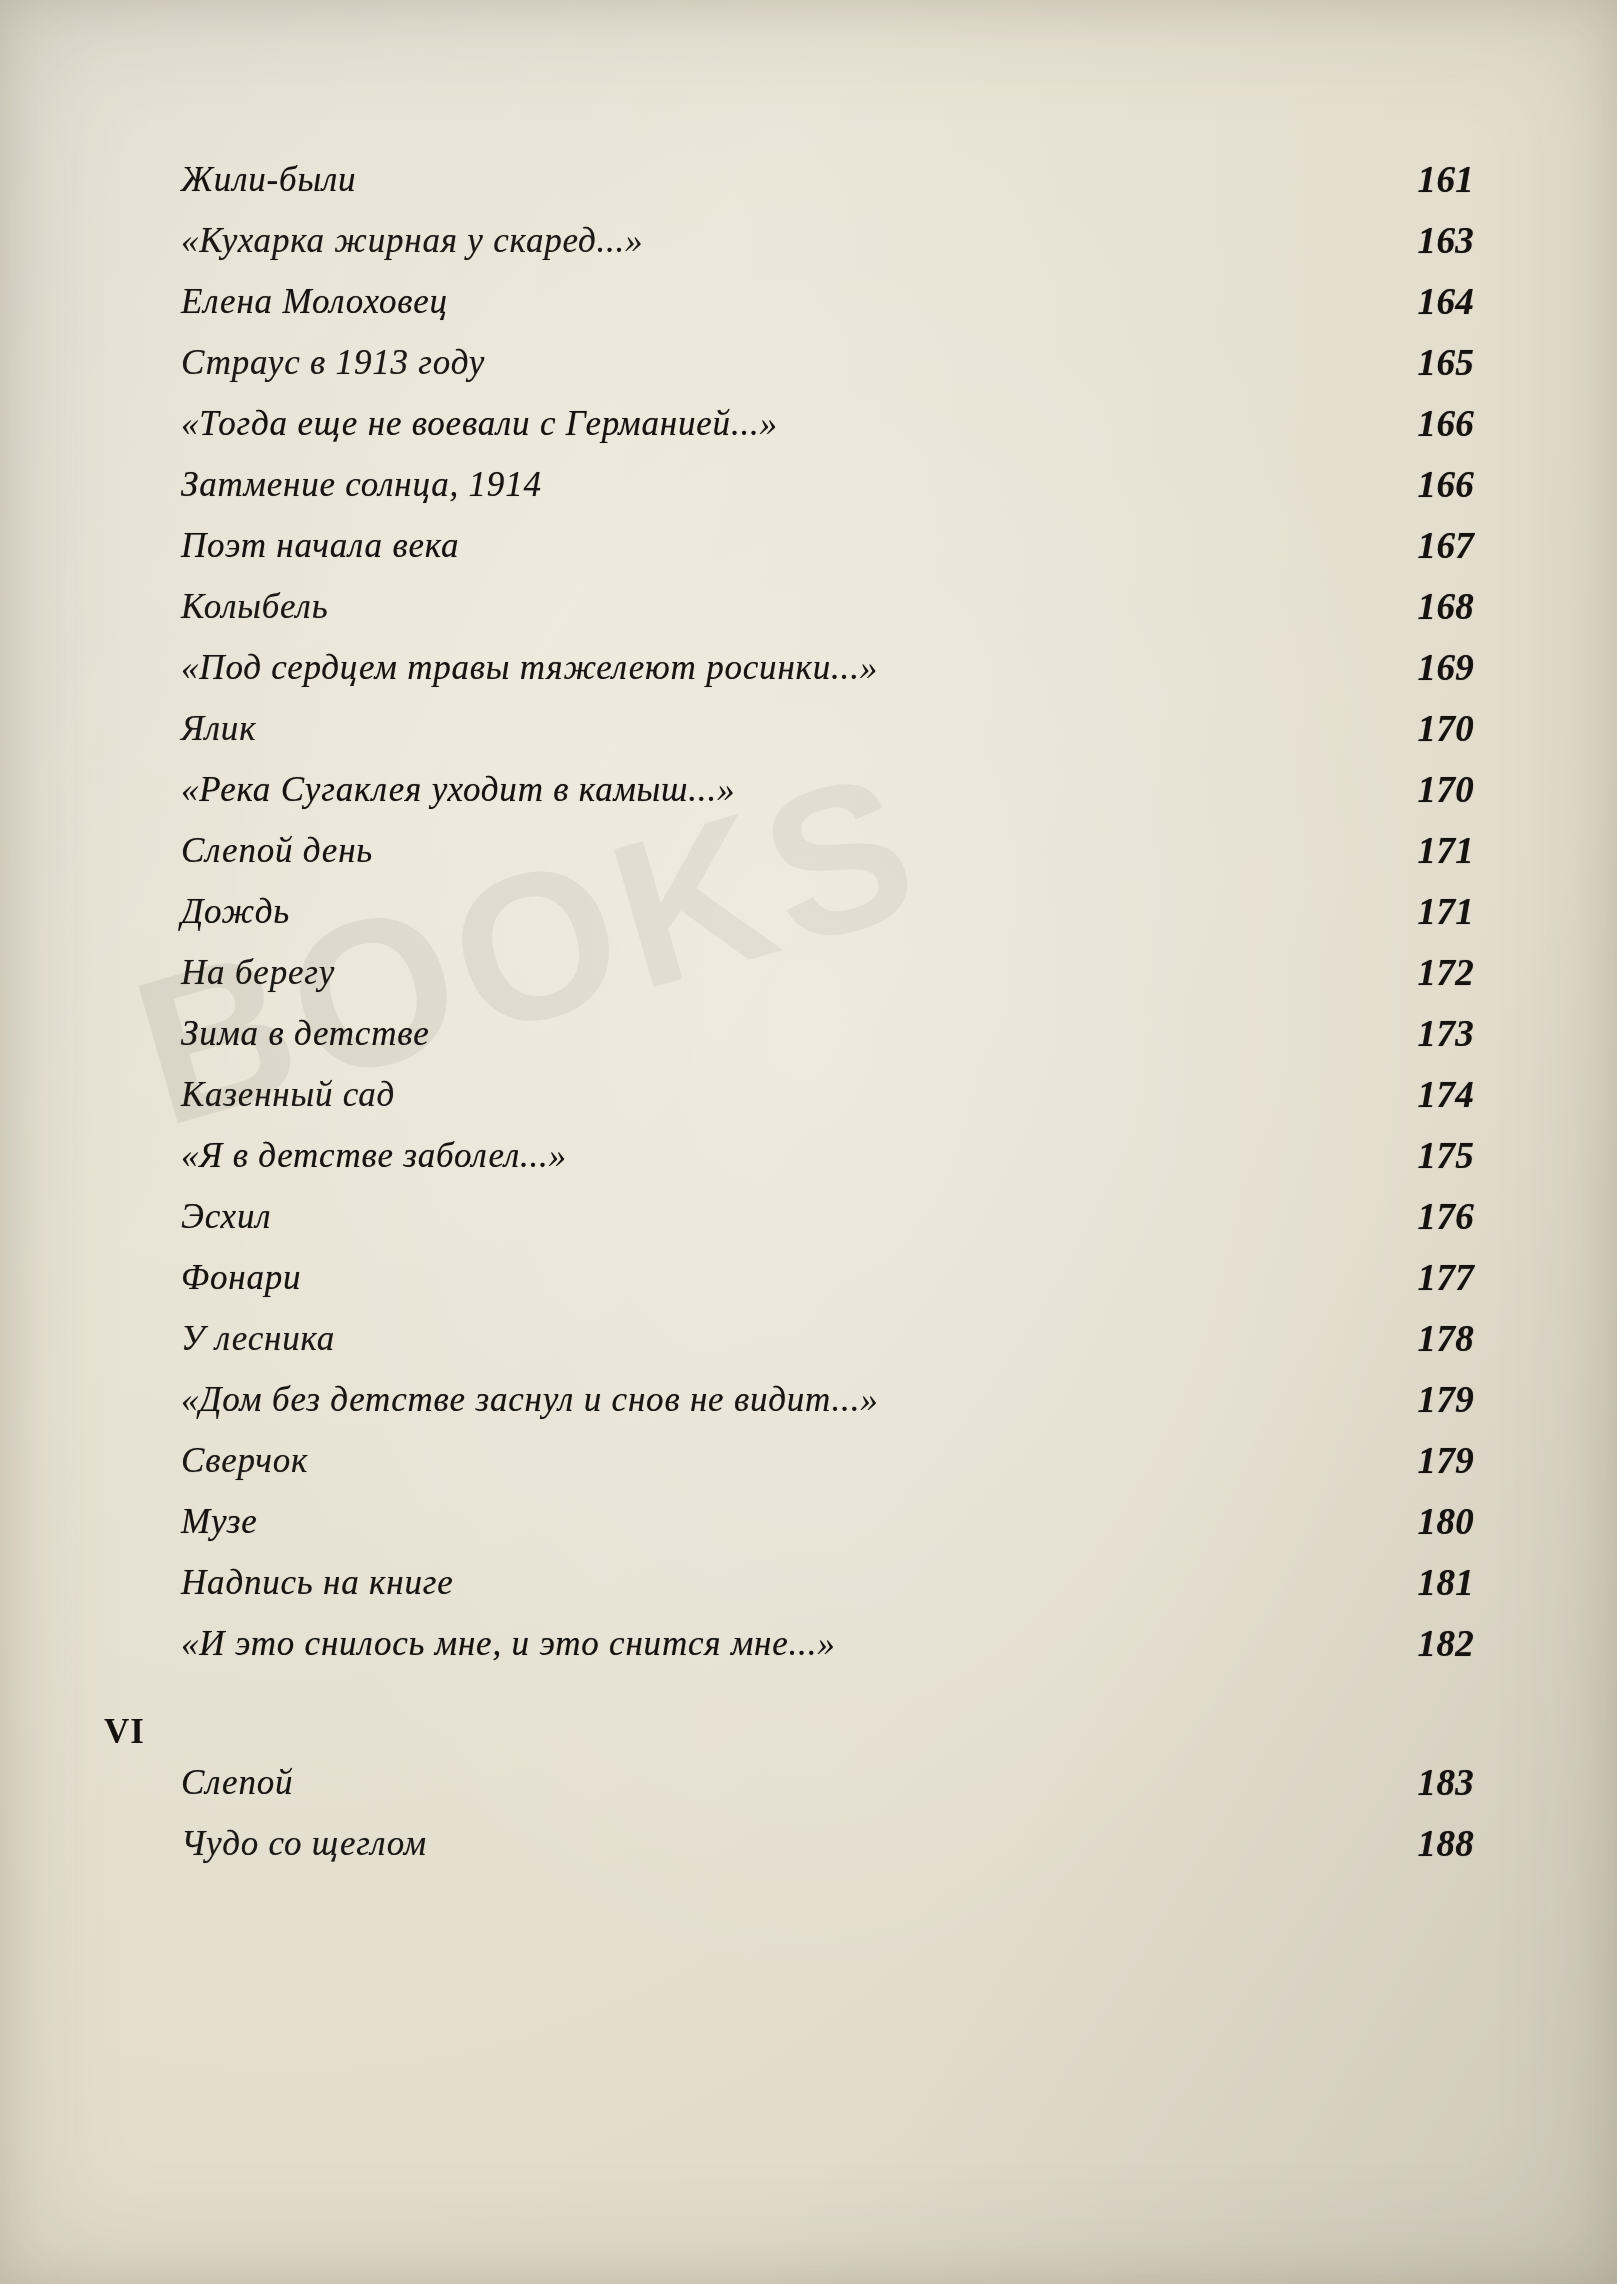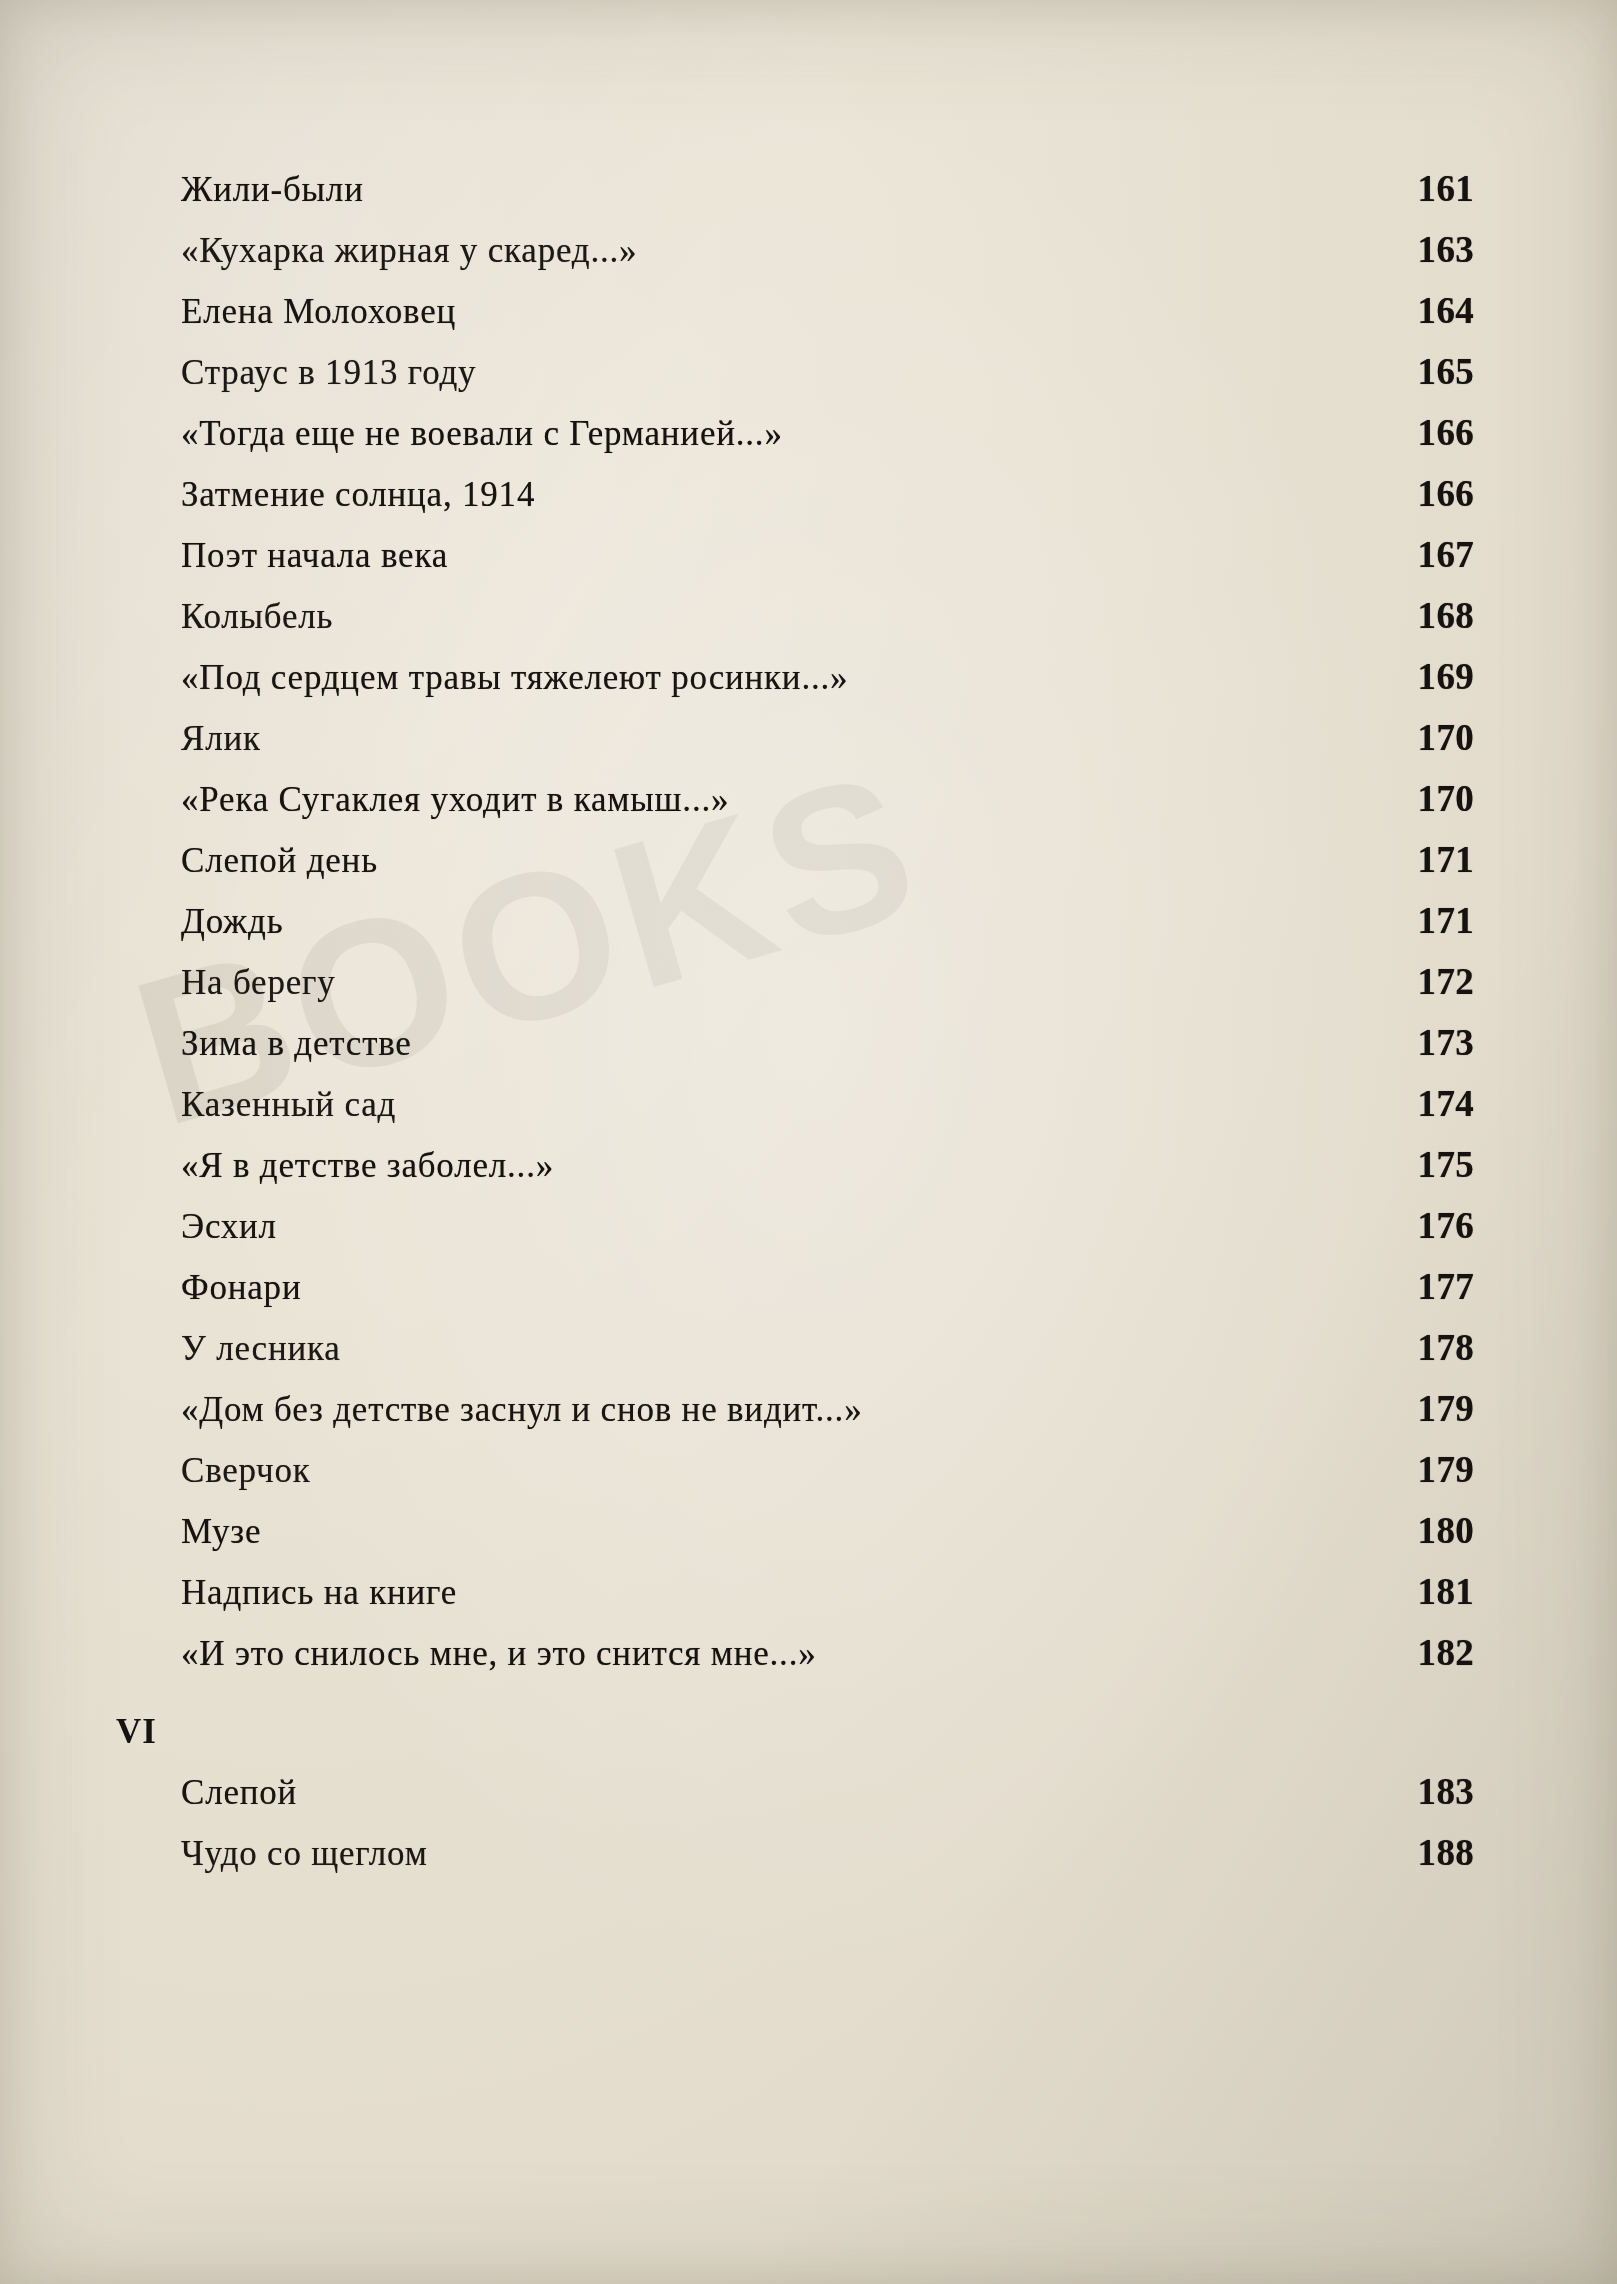--- a/index.html
+++ b/index.html
@@ -57,24 +57,25 @@
     left: 0;
     top: 0;
     width: 1618px;
     height: 2284px;
     z-index: 5;
     padding: 149px 0 0 0;
     box-sizing: border-box;
   }
   .row {
     display: flex;
-    align-items: flex-end;
+    align-items: center;
     padding-left: 181px;
     padding-right: 144px;
     height: 61px;
+    font-style: italic;
   }
   .title {
     font-size: 35px;
     color: #15120f;
     letter-spacing: 0.8px;
     white-space: nowrap;
     text-shadow: 0 0 0.8px rgba(20,18,14,0.55);
   }
   .leaders {
     flex: 1 1 auto;
@@ -98,21 +99,20 @@
     min-width: 68px;
     text-align: right;
     letter-spacing: 0.3px;
     text-shadow: 0 0 0.9px rgba(20,18,14,0.6);
   }
   .section-row {
     height: 78px;
     display: flex;
     align-items: flex-end;
     padding-left: 104px;
-    margin-left: 12px;
   }
   .section-label {
     font-size: 35px;
     font-weight: bold;
     color: #15120f;
     letter-spacing: 1px;
   }
   
   .row:nth-child(2n) .title { opacity: 0.97; }
   .row:nth-child(3n) .title { opacity: 0.99; }

